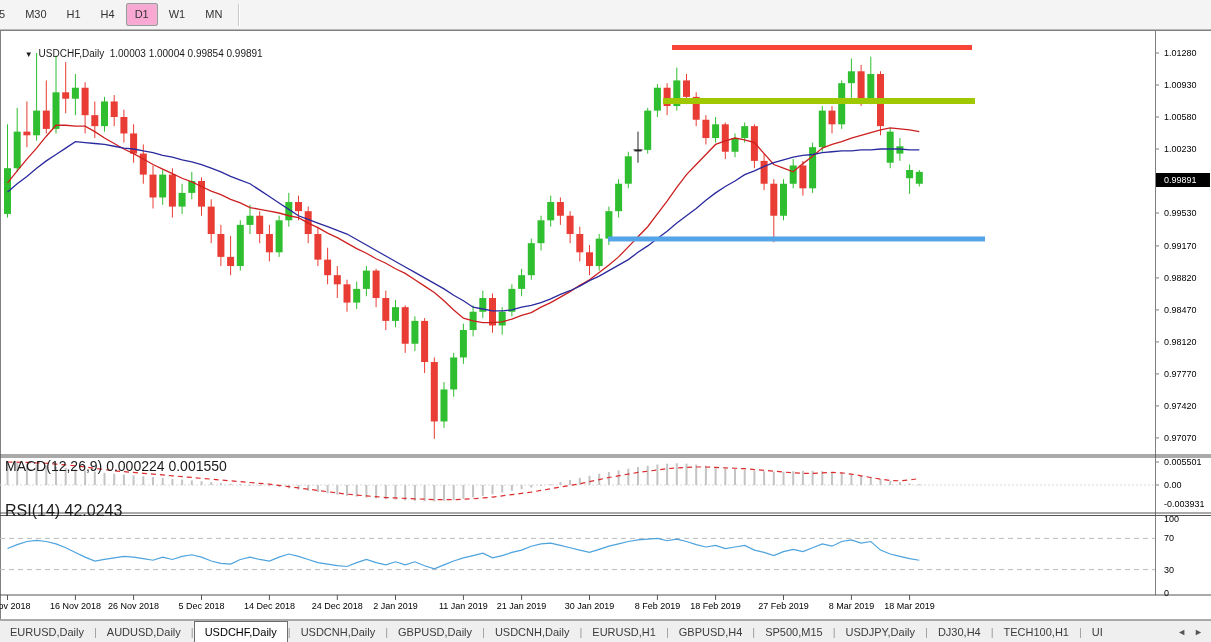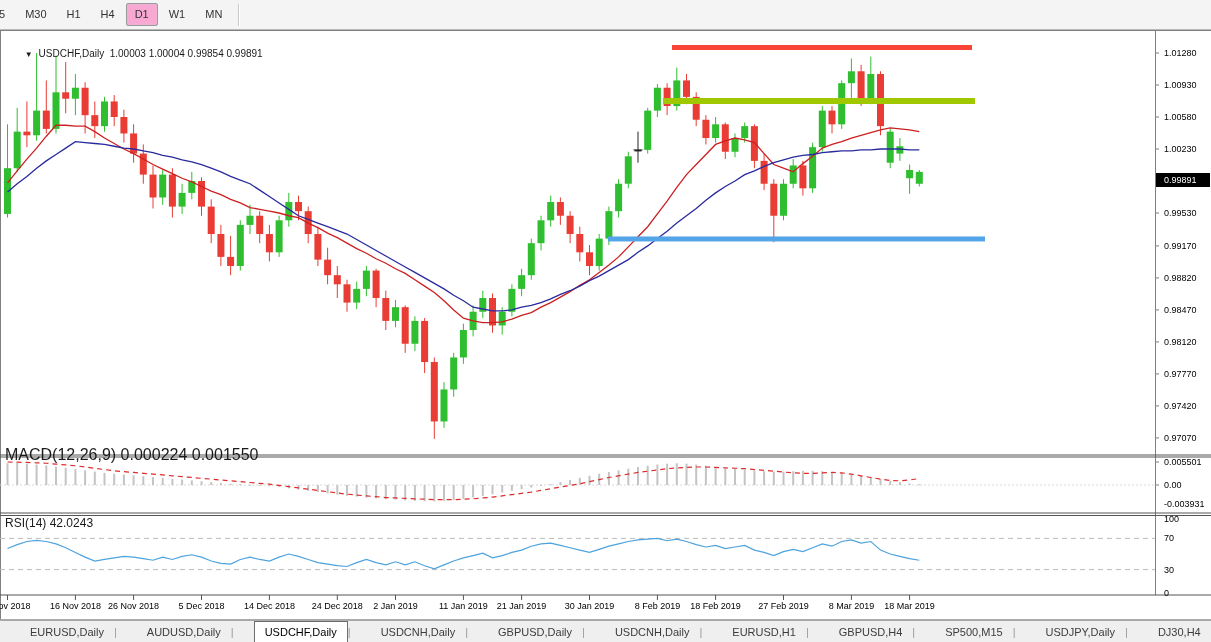--- a/index.html
+++ b/index.html
@@ -10,26 +10,26 @@
   .tf-btn{height:21px;line-height:21px;padding:0 8px;margin:0 1px;font-size:11px;color:#333;
     border:1px solid transparent;border-radius:2px;}
   .tf-btn.active{background:#f9a8d4;border:1px solid #9a9a9a;box-shadow:inset 0 0 2px #ccc;}
   .tf-sep{width:1px;height:22px;background:#c9c9c9;margin:0 6px;border-right:1px solid #fff;}
   
   #chart-wrap{position:absolute;left:0;top:30px;width:1211px;height:590px;}
   
   .ovl{position:absolute;font-size:10px;color:#1a1a1a;white-space:pre;}
   #main-title{left:8px;top:7px;}
   #main-title .tri{font-size:8px;margin-right:6px;}
-  #macd-title{left:5px;top:416px;font-size:16px;}
-  #rsi-title{left:5px;top:486px;font-size:12px;}
+  #macd-title{left:5px;top:428px;font-size:14px;}
+  #rsi-title{left:5px;top:472px;font-size:16px;}
   
   #tabbar{position:absolute;left:0;top:620px;width:1211px;height:22px;background:#efefef;
     border-top:1px solid #a8a8a8;display:flex;align-items:flex-end;box-sizing:border-box;overflow:hidden;}
-  .tab{height:19px;line-height:19px;padding:0 10px;font-size:11px;color:#3c3c3c;white-space:nowrap;margin-left:20px;}
+  .tab{height:19px;line-height:19px;padding:0 10px;font-size:11px;color:#3c3c3c;white-space:nowrap;}
   .tab.active{background:#ffffff;border:1px solid #6e6e6e;border-bottom:none;color:#000;height:20px;line-height:20px;}
   .tab-sep{color:#9a9a9a;height:19px;line-height:19px;font-size:11px;}
   #tab-arrows{margin-left:auto;display:flex;align-items:center;height:100%;padding-right:4px;color:#555;}
   #tab-arrows span{font-size:9px;padding:0 4px;}
 </style>
 </head>
 <body>
 
 <div id="app">
 

